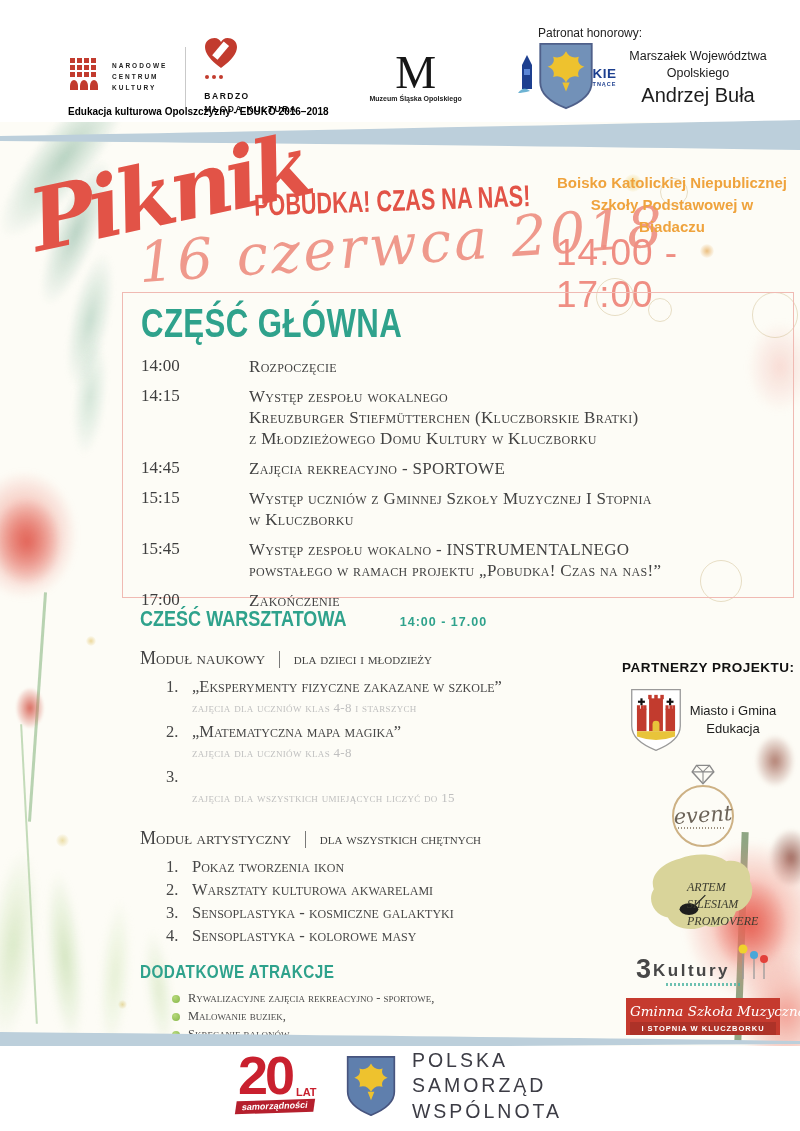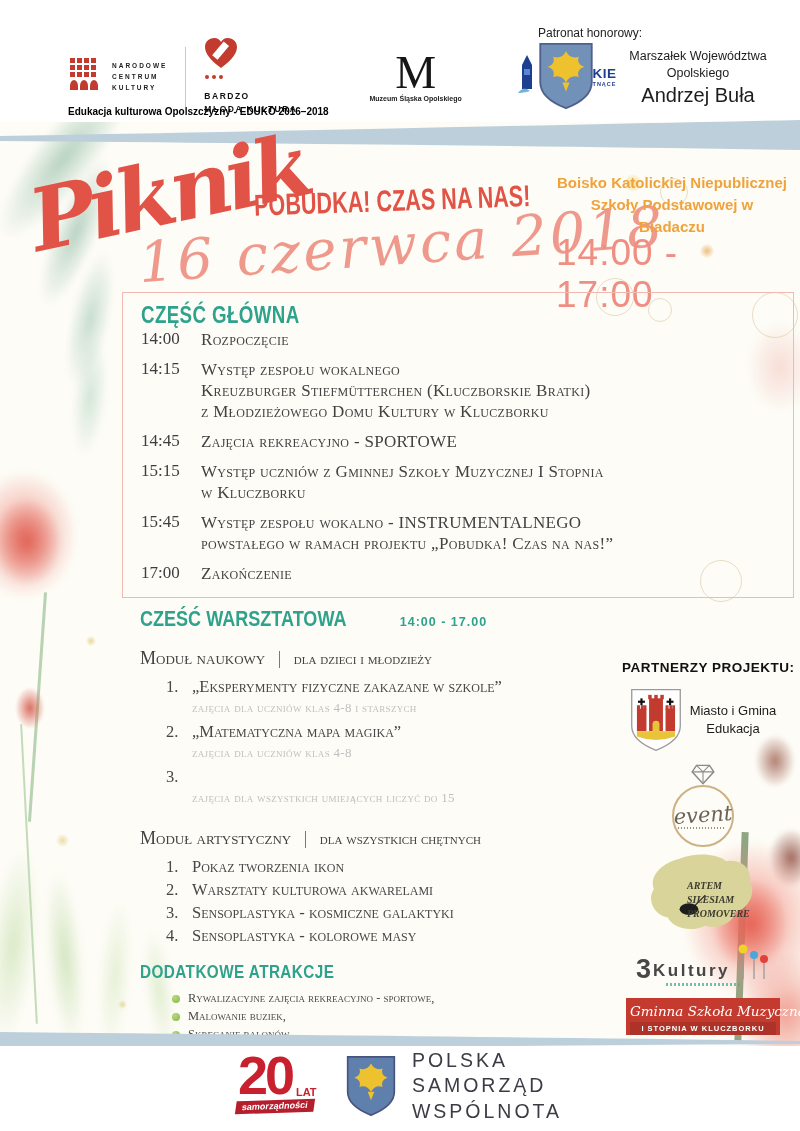--- a/index.html
+++ b/index.html
@@ -20,24 +20,24 @@
   .patrotext .l1{font-size:12.5px;line-height:1.35;}
   .patrotext .nm{font-size:20px;margin-top:2px;}
   
   .piknik{position:absolute;left:28px;top:142px;font-family:"DejaVu Serif",serif;font-style:italic;font-weight:bold;font-size:86px;letter-spacing:-5px;color:#e25347;transform:rotate(-12deg);}
   .slogan{position:absolute;left:254px;top:182px;font-size:30px;color:#e25347;transform:rotate(-2deg);}
   .dateline{position:absolute;left:138px;top:212px;font-family:"DejaVu Serif",serif;font-style:italic;font-size:56px;letter-spacing:3px;color:#ef998c;transform:rotate(-4deg);}
   .venue{position:absolute;left:556px;top:172px;width:232px;text-align:center;font-size:15px;font-weight:bold;color:#efa33d;line-height:1.45;}
   .hours{position:absolute;left:556px;top:232px;width:224px;text-align:left;font-size:37px;font-weight:normal;color:#ef8e83;letter-spacing:1px;}
   
   .mainbox{position:absolute;left:122px;top:292px;width:672px;height:306px;border:1px solid #f0bab3;box-sizing:border-box;padding:8px 0 0 18px;}
-  .mainhead{font-size:24px;letter-spacing:.5px;margin-bottom:0;}
+  .mainhead{font-size:40px;letter-spacing:.5px;margin-bottom:10px;}
   .row{display:flex;margin-bottom:9px;}
   .time{flex:none;width:60px;font-family:"Liberation Serif",serif;font-size:17px;color:#3e3e3e;}
-  .lines{font-size:17px;line-height:21px;letter-spacing:.3px;}
+  .lines{font-size:17px;line-height:21px;letter-spacing:.3px;margin-left:48px;}
   .lines .l{display:block;}
   
   .workshop{position:absolute;left:140px;top:606px;width:486px;}
   .wshead{display:flex;align-items:baseline;gap:8px;}
   .wshours{font-size:12.5px;font-weight:bold;letter-spacing:1px;}
   .modhead{margin-top:16px;font-size:18px;}
   .modhead .aud{font-size:15.5px;}
   .modlist{margin:8px 0 0 26px;}
   .mitem{display:flex;margin-bottom:3px;}
   .mnum{flex:none;width:26px;font-family:"Liberation Serif",serif;font-size:16.5px;color:#474747;}
@@ -52,21 +52,21 @@
   
   .partners{position:absolute;left:608px;top:660px;width:190px;display:flex;flex-direction:column;align-items:center;}
   .phead{font-size:13.5px;font-weight:bold;letter-spacing:.5px;color:#111;align-self:flex-start;margin-left:14px;}
   .kluczrow{display:flex;align-items:center;gap:8px;margin-top:12px;}
   .klucztxt{font-size:13px;color:#1c1c1c;text-align:center;line-height:1.35;}
   .eventblock{margin-top:10px;display:flex;flex-direction:column;align-items:center;}
   .ring{position:relative;width:58px;height:58px;border:2px solid #cdb184;border-radius:50%;}
   .evword{position:absolute;left:-18px;top:16px;width:94px;text-align:center;font-family:"DejaVu Serif",serif;font-style:italic;font-size:21px;color:#6b6257;transform:rotate(-4deg);}
   .evdots{position:absolute;left:4px;top:40px;width:48px;height:2px;background:repeating-linear-gradient(90deg,#9b8f7d 0 1px,transparent 1px 3px);}
   .artem{position:relative;margin-top:6px;width:120px;height:82px;}
-  .artemtxt{position:absolute;left:44px;top:26px;width:66px;font-family:"Liberation Serif",serif;font-style:italic;font-weight:bold;font-size:10px;color:#3b3b2f;line-height:1.4;}
+  .artemtxt{position:absolute;left:44px;top:26px;width:66px;font-family:"Liberation Serif",serif;font-style:italic;font-weight:normal;font-size:12px;color:#3b3b2f;line-height:1.4;}
   .kultury{display:flex;align-items:flex-end;gap:2px;margin-top:8px;}
   .knum{font-size:27px;font-weight:bold;color:#474747;line-height:.9;}
   .kname{font-size:17px;font-weight:bold;letter-spacing:2.5px;color:#474747;}
   .ksub{width:74px;height:3px;margin:2px 0 0 30px;background:repeating-linear-gradient(90deg,#49b2a0 0 2px,transparent 2px 4px);opacity:.8;}
   .banner{margin-top:12px;width:146px;background:#c53a2e;text-align:center;padding:5px 4px 0 4px;}
   .bannerline1{font-family:"DejaVu Serif",serif;font-style:italic;font-size:13.5px;color:#fff;white-space:nowrap;}
   .bannerline2{margin-top:3px;background:rgba(0,0,0,.12);color:#fff;font-size:7.5px;font-weight:bold;letter-spacing:1px;padding:2px 0;}
   .effatha{margin-top:12px;text-align:center;}
   .eff1{font-size:14.5px;color:#333;}
   .eff2{font-size:14px;font-weight:bold;color:#0d0d0d;letter-spacing:1px;margin-top:3px;}

